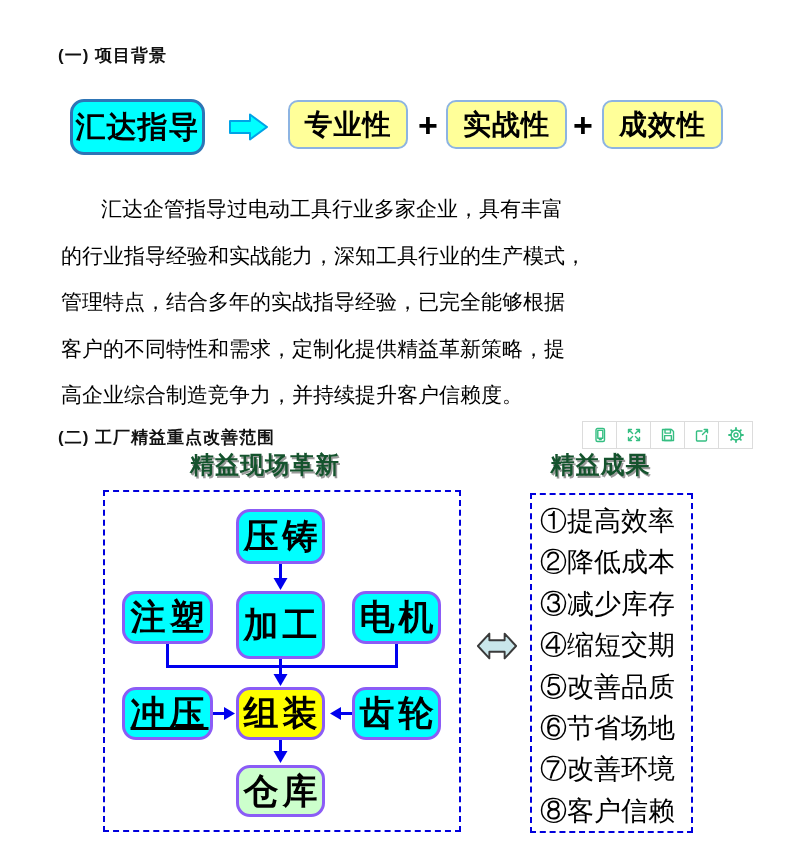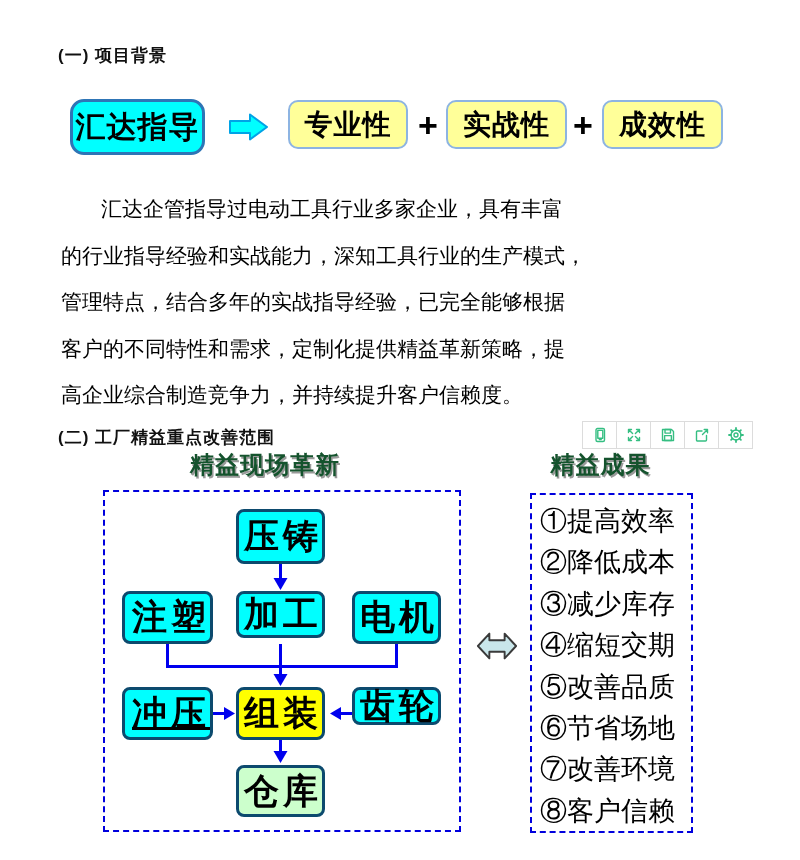--- a/index.html
+++ b/index.html
@@ -53,32 +53,32 @@
   .blue-title.lt { left:85px; width:360px; }
   .blue-title.rt { left:519px; width:163px; }
 
   
   .dash-box { border:2px dashed #0000DD; background:#ffffff; }
   .left-panel  { left:103px; top:490px; width:358px; height:342px; }
   .right-panel { left:530px; top:493px; width:163px; height:340px; padding:6px 0 0 8px; }
 
   
   .node {
-    position:absolute; border:3px solid #0c4a6e; border-radius:8px;
-    display:flex; align-items:center; justify-content:flex-end;
+    position:absolute; border:3px solid #8b5cf6; border-radius:14px;
+    display:flex; align-items:center; justify-content:center;
     font-size:35px; font-weight:bold; letter-spacing:4px; text-indent:4px;
     background:#00FFFF;
   }
   .n-yazhu   { left:131px; top:17px;  width:89px; height:55px; }
   .n-zhusu   { left:17px;  top:99px;  width:91px; height:53px; }
-  .n-jiagong { left:131px; top:99px;  width:89px; height:47px; }
+  .n-jiagong { left:131px; top:99px;  width:89px; height:68px; }
   .n-dianji  { left:247px; top:99px;  width:89px; height:53px; }
   .n-chongya { left:17px;  top:195px; width:91px; height:53px;text-decoration:underline; }
   .n-zuzhuang{ left:131px; top:195px; width:89px; height:53px; background:#FFFF00; }
-  .n-chilun  { left:247px; top:195px; width:89px; height:38px; }
+  .n-chilun  { left:247px; top:195px; width:89px; height:53px; }
   .n-cangku  { left:131px; top:273px; width:89px; height:52px; background:#CCFFCC; }
 
   .connectors { position:absolute; left:0; top:0; }
 
   
   .ritem { font-size:27px; font-weight:normal; line-height:41.4px; white-space:nowrap; color:#000; }
 </style>
 </head>
 <body>
 

